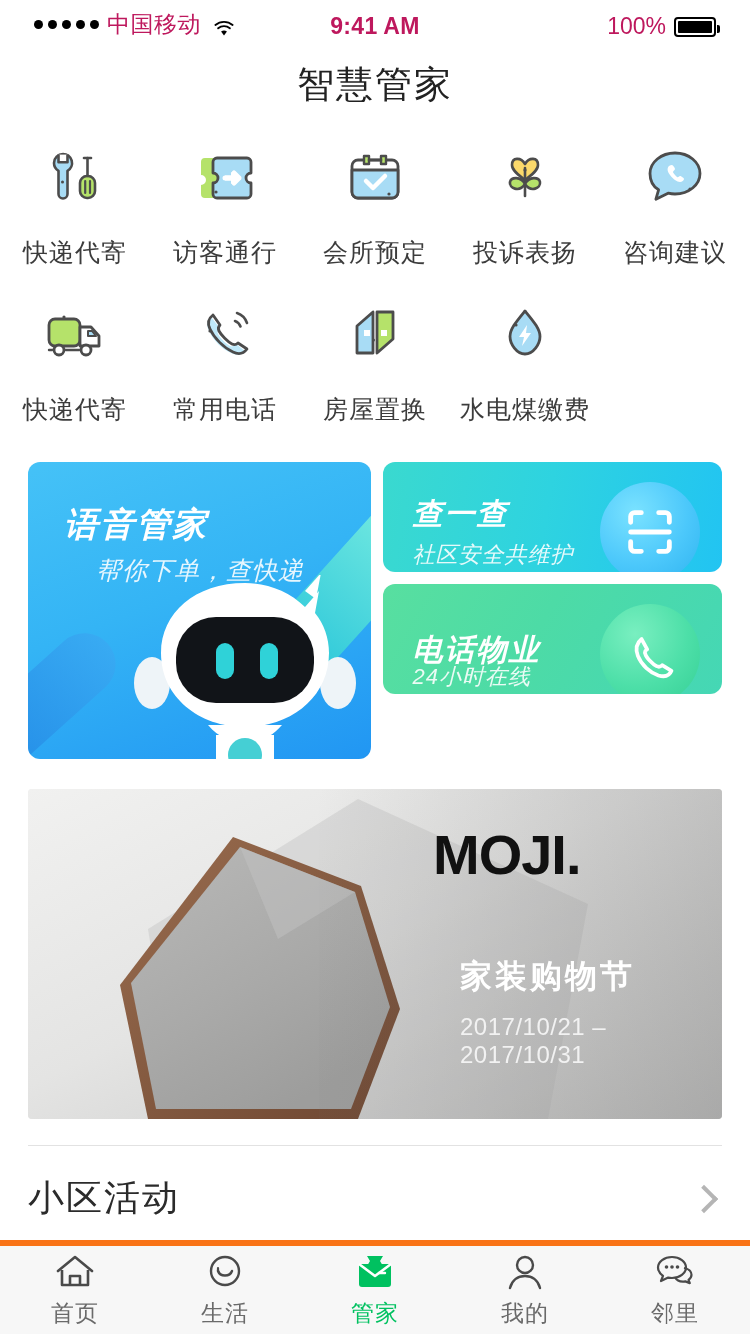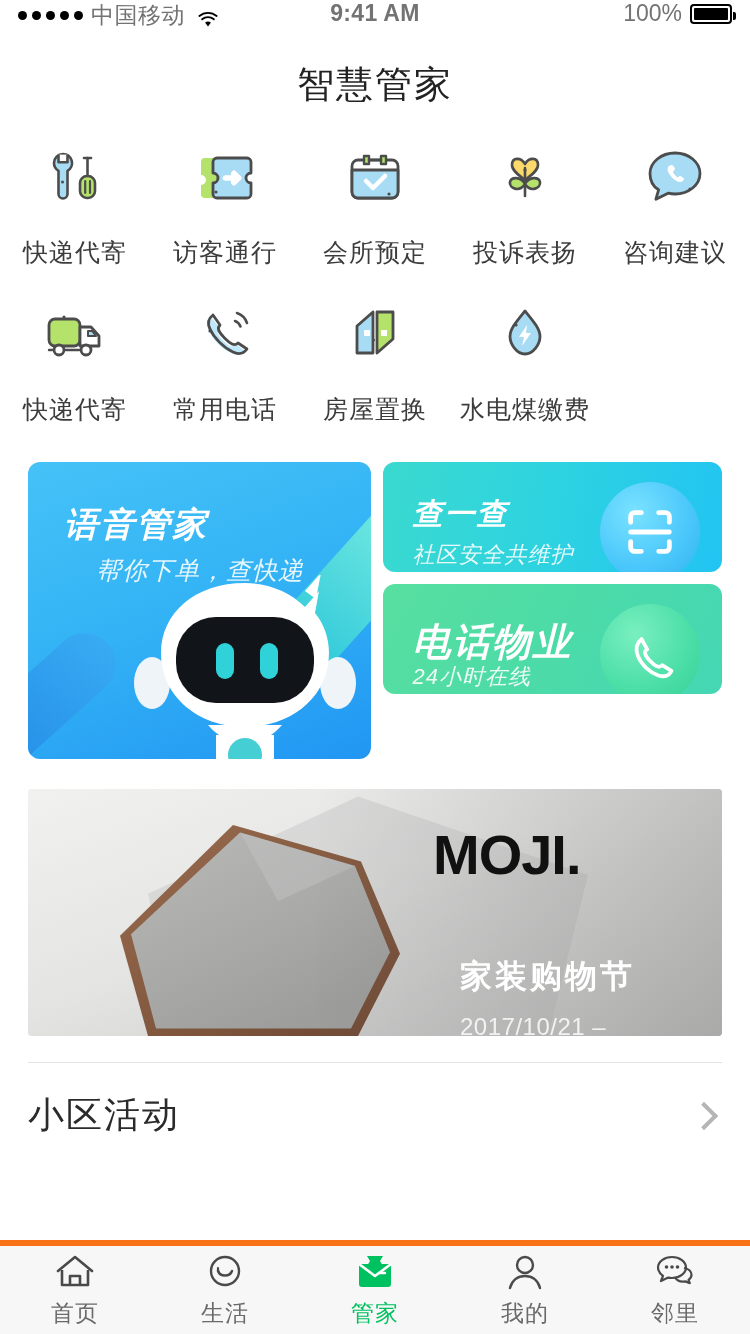--- a/index.html
+++ b/index.html
@@ -7,22 +7,22 @@
   body {
     font-family:"Liberation Sans","DejaVu Sans",sans-serif;
     background:#ffffff;
     -webkit-font-smoothing:antialiased;
     overflow:hidden;
   }
   .phone { position:relative; width:750px; height:1334px; background:#fff; overflow:hidden; }
 
   
   .statusbar {
-    height:40px; display:flex; align-items:flex-start;
-    padding:0 18px; font-size:23px; color:#737373;
+    height:40px; display:flex; align-items:flex-end;
+    padding:0 34px; font-size:23px; color:#be185d;
     position:relative;
   }
   .sb-left { display:flex; align-items:center; gap:8px; }
   .dots { display:flex; gap:5px; align-items:center; }
   .dots i { width:9px; height:9px; border-radius:50%; background:#000; display:block; }
   .carrier { font-size:23px; letter-spacing:0.5px; }
   .wifi { width:22px; height:17px; position:relative; display:inline-block; margin-left:4px; }
   .sb-center {
     position:absolute; left:0; right:0; text-align:center;
     font-size:23px; font-weight:600; letter-spacing:0.3px; pointer-events:none;
@@ -70,21 +70,21 @@
   .card-green { background:linear-gradient(120deg,#58dfa0 0%,#4ddba6 45%,#45d7b5 100%); }
   .ctitle {
     position:absolute; color:#fff; font-weight:700; letter-spacing:2px;
   }
   .csub { position:absolute; color:rgba(255,255,255,.88); letter-spacing:1px; }
 
   .promo-left .ctitle { left:36px; top:40px; font-size:34px; }
   .promo-left .csub { left:36px; top:92px; font-size:25px;margin-left:32px; }
   .card-cyan .ctitle { left:30px; top:32px; font-size:30px; }
   .card-cyan .csub { left:30px; top:78px; font-size:22px; }
-  .card-green .ctitle { left:30px; top:33px; font-size:38px; }
+  .card-green .ctitle { left:30px; top:46px; font-size:30px; }
   .card-green .csub { left:30px; top:78px; font-size:22px; }
 
   .badge-circle {
     position:absolute; right:22px; top:20px; width:100px; height:100px;
     border-radius:50%; display:flex; align-items:center; justify-content:center;
   }
   .badge-cyan { background:radial-gradient(circle at 35% 30%, #7ae2ff 0%, #4cc8fb 55%, #2fb3f0 100%); }
   .badge-green { background:radial-gradient(circle at 35% 30%, #79efc0 0%, #4ddfa8 55%, #35cf95 100%); }
 
   
@@ -95,21 +95,21 @@
     transform:rotate(42deg); opacity:.95;
   }
   .deco-blue {
     width:62px; height:190px; left:-22px; top:150px;
     background:linear-gradient(180deg,#3aa8f2,#1d7fe0);
     transform:rotate(48deg); opacity:.75;
   }
 
   
   .banner {
-    margin:30px 28px 0; height:247px; border-radius:4px; overflow:hidden;
+    margin:30px 28px 0; height:330px; border-radius:4px; overflow:hidden;
     position:relative; background:linear-gradient(115deg,#efefee 0%,#e6e6e5 38%,#d2d2d1 72%,#c6c6c5 100%);
     cursor:pointer;
   }
   .banner .shade {
     position:absolute; right:0; top:0; width:58%; height:100%;
     background:linear-gradient(100deg,rgba(150,150,150,0) 0%,rgba(120,120,120,.22) 60%,rgba(110,110,110,.30) 100%);
   }
   .banner .moji {
     position:absolute; left:405px; top:33px; font-size:56px; font-weight:700;
     color:#111; letter-spacing:-1px; font-family:"Liberation Sans",sans-serif;

